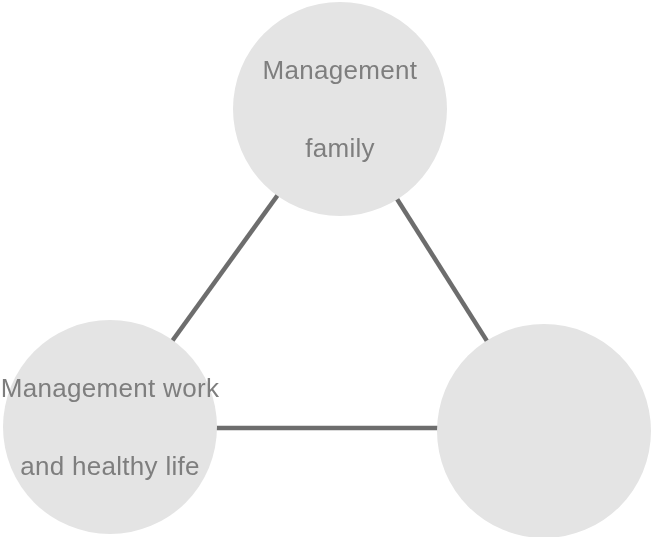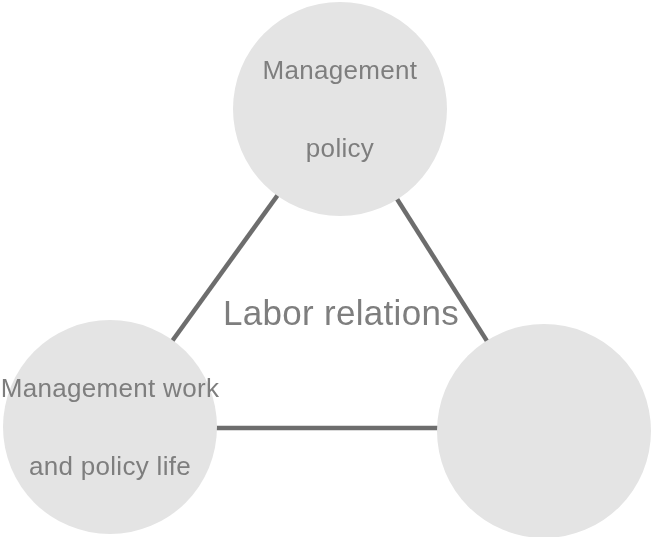--- a/index.html
+++ b/index.html
@@ -68,26 +68,25 @@
 <div class="canvas">
 
   <svg class="lines" viewBox="0 0 653 537" aria-hidden="true">
     <line x1="340" y1="109" x2="110" y2="427"></line>
     <line x1="340" y1="109" x2="544" y2="431"></line>
     <line x1="110" y1="428" x2="544" y2="428"></line>
   </svg>
 
   <div class="node node-top">
     <span class="node-line">Management</span>
-    <span class="node-line">policy</span>
+    <span class="node-line">family</span>
   </div>
 
   <div class="node node-left">
     <span class="node-line">Management work</span>
-    <span class="node-line">and policy life</span>
+    <span class="node-line">and healthy life</span>
   </div>
 
   <div class="node node-right">
   </div>
 
-  <div class="center-label">Labor relations</div>
 
 </div>
 
 </body></html>

